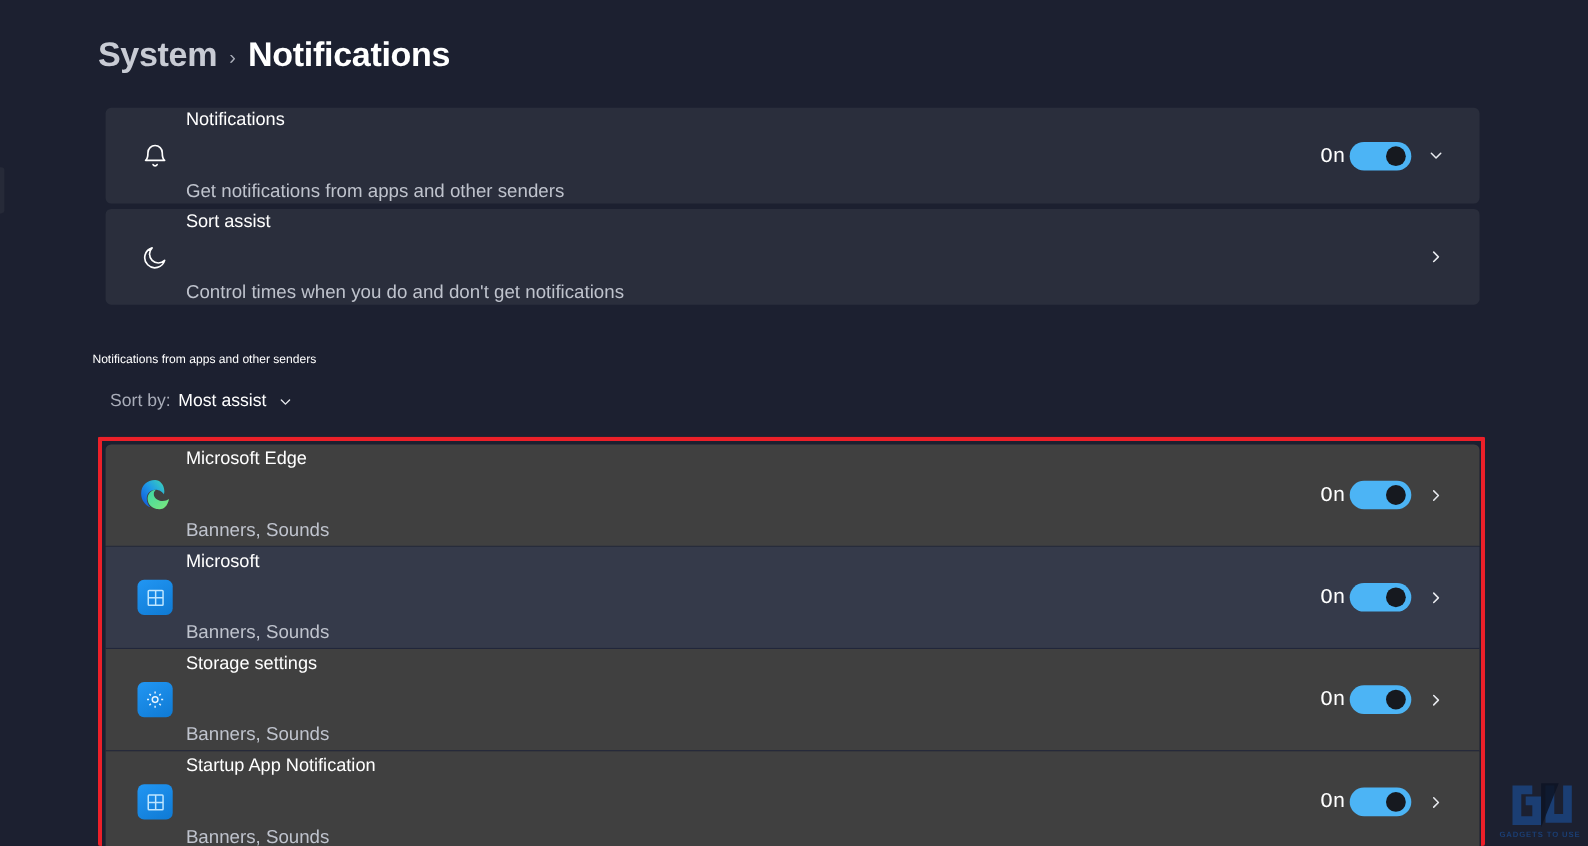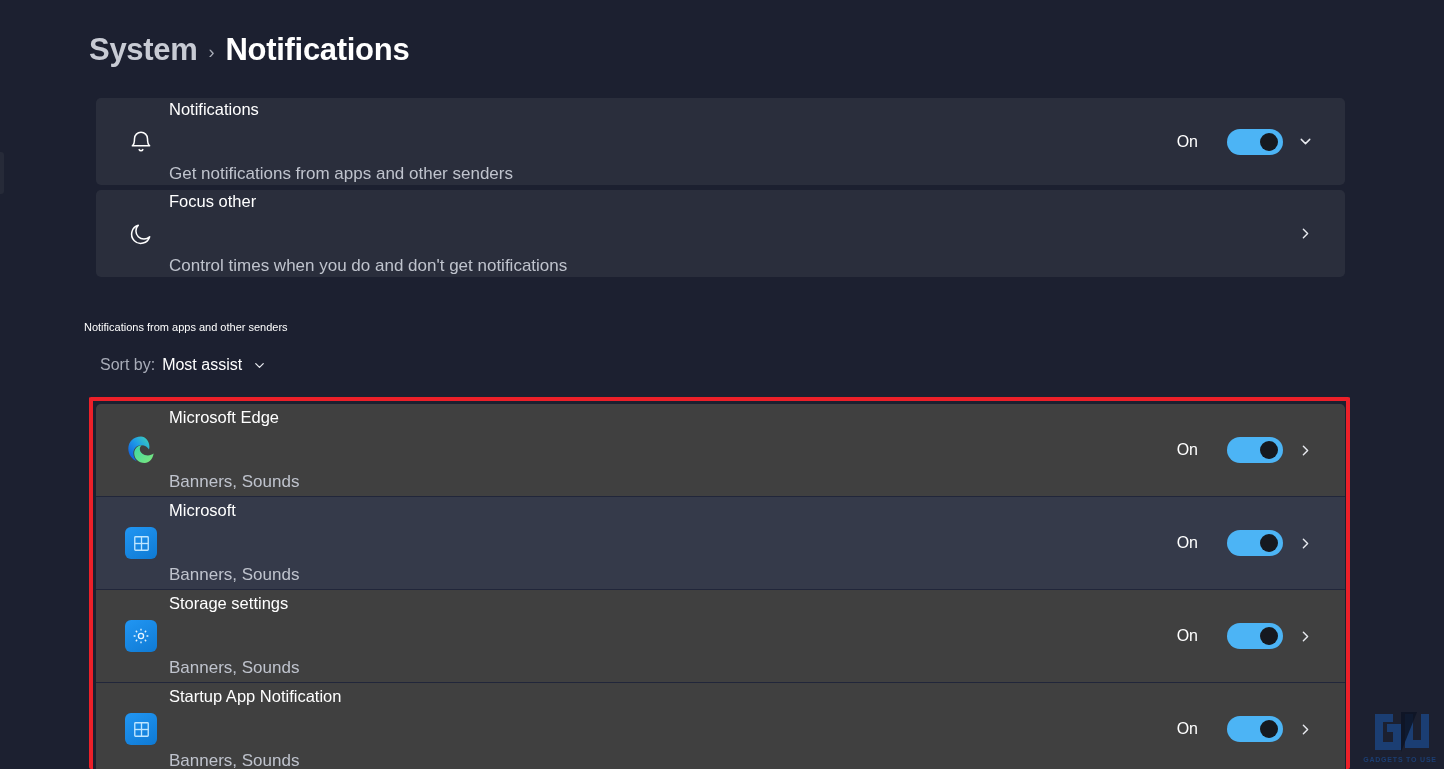--- a/index.html
+++ b/index.html
@@ -100,23 +100,24 @@
     line-height: 1.15;
     margin-top: 42px;
   }
 
   .card-right {
     display: flex;
     align-items: center;
     gap: 0px;
   }
   .state-label {
-    font-size: 16px;
-    color: #ffffff;
-    margin-right: 29px;
+    font-size: 19px;
+    color: #ffffff;
+    margin-right: 4px;
+    font-family: Liberation Mono, monospace;
   }
 
   
   .toggle {
     width: 56px;
     height: 26px;
     border-radius: 13px;
     background: #4cb4f5;
     position: relative;
     flex: 0 0 auto;
@@ -283,21 +284,21 @@
   </div>
 </div>
 
 <div class="card" style="top:190px; height:87px;">
   <div class="card-icon">
     <svg width="26" height="26" viewBox="0 0 24 24" fill="none" stroke="currentColor" stroke-width="1.4" stroke-linecap="round" stroke-linejoin="round">
       <path d="M20 14.5A8.5 8.5 0 1 1 9.5 4a6.6 6.6 0 0 0 10.5 10.5z"></path>
     </svg>
   </div>
   <div class="card-text">
-    <span class="card-title">Focus other</span>
+    <span class="card-title">Sort assist</span>
     <span class="card-sub">Control times when you do and don't get notifications</span>
   </div>
   <div class="card-right">
     <div class="chev">
       <svg width="17" height="17" viewBox="0 0 24 24" fill="none" stroke="currentColor" stroke-width="2" stroke-linecap="round" stroke-linejoin="round">
         <polyline points="9 6 15 12 9 18"></polyline>
       </svg>
     </div>
   </div>
 </div>

